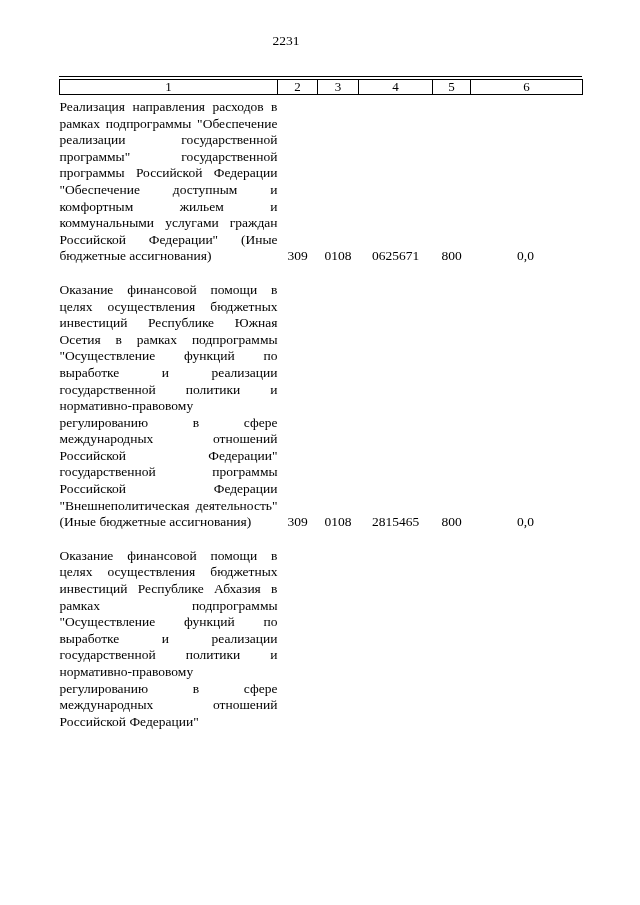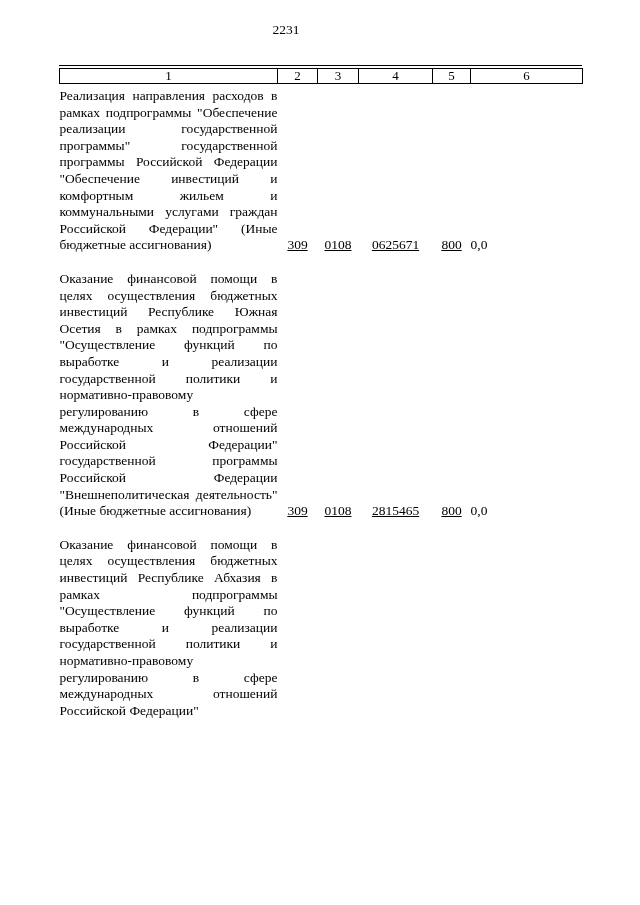--- a/index.html
+++ b/index.html
@@ -8,21 +8,21 @@
     width: 640px;
     height: 905px;
     background: #ffffff;
     color: #000000;
     font-family: "Liberation Serif", "DejaVu Serif", serif;
     overflow: hidden;
   }
   .page {
     width: 572px;
     height: 905px;
-    padding-top: 22px;
+    padding-top: 33px;
   }
   .page-number {
     text-align: center;
     font-size: 13.5px;
     line-height: 16px;
     margin-bottom: 27px;
   }
   .table-wrap {
     margin-left: 59px;
     width: 523px;
@@ -56,24 +56,23 @@
   }
   tbody tr:first-child td { padding-top: 4px; }
   tbody tr + tr td { padding-top: 17px; }
   td.c1 {
     text-align: justify;
     vertical-align: top;
   }
   td.cn {
     text-align: center;
     vertical-align: bottom;
-    text-decoration: underline;
   }
   td.amount {
-    text-align: left;
+    text-align: center;
     vertical-align: bottom;
     padding-right: 2px;
   }
 </style>
 </head>
 <body>
 
 <div class="page">
 
   <div class="page-number">2231</div>
@@ -93,21 +92,21 @@
           <th>1</th>
           <th>2</th>
           <th>3</th>
           <th>4</th>
           <th>5</th>
           <th>6</th>
         </tr>
       </thead>
       <tbody>
         <tr>
-          <td class="c1">Реализация направления расходов в рамках подпрограммы "Обеспечение реализации государственной программы" государственной программы Российской Федерации "Обеспечение инвестиций и комфортным жильем и коммунальными услугами граждан Российской Федерации" (Иные бюджетные ассигнования)</td>
+          <td class="c1">Реализация направления расходов в рамках подпрограммы "Обеспечение реализации государственной программы" государственной программы Российской Федерации "Обеспечение доступным и комфортным жильем и коммунальными услугами граждан Российской Федерации" (Иные бюджетные ассигнования)</td>
           <td class="cn">309</td>
           <td class="cn">0108</td>
           <td class="cn">0625671</td>
           <td class="cn">800</td>
           <td class="amount">0,0</td>
         </tr>
         <tr>
           <td class="c1">Оказание финансовой помощи в целях осуществления бюджетных инвестиций Республике Южная Осетия в рамках подпрограммы "Осуществление функций по выработке и реализации государственной политики и нормативно-правовому регулированию в сфере международных отношений Российской Федерации" государственной программы Российской Федерации "Внешнеполитическая деятельность" (Иные бюджетные ассигнования)</td>
           <td class="cn">309</td>
           <td class="cn">0108</td>

